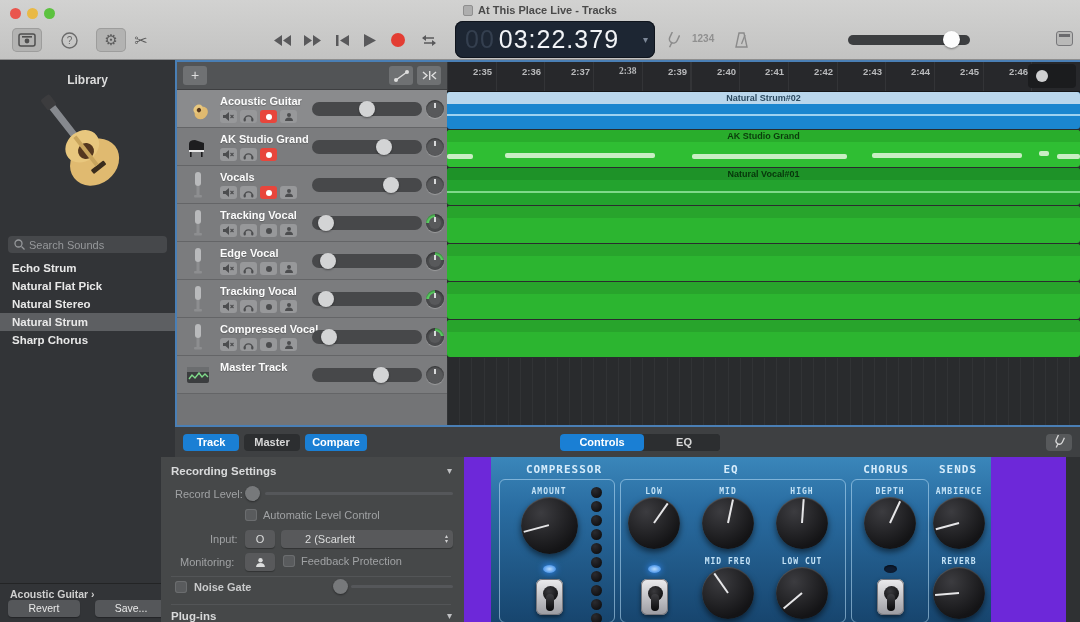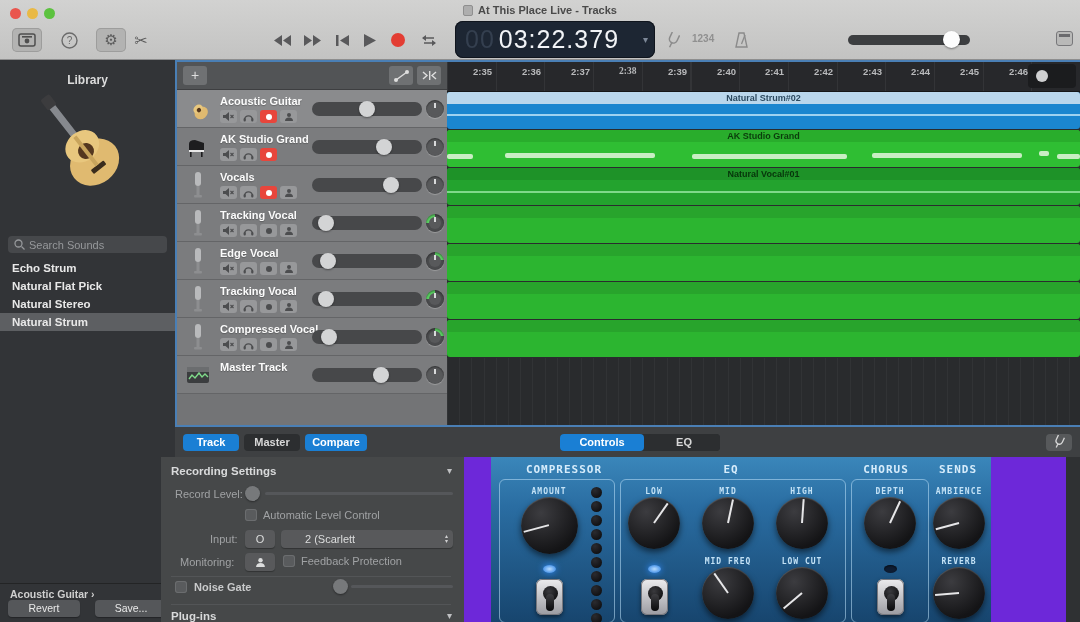--- a/index.html
+++ b/index.html
@@ -249,20 +249,21 @@
           <circle cx="4.5" cy="4.5" r="3.5" fill="none" stroke="#96989b" stroke-width="1.3"></circle>
           <path d="M7.5 7.5L10.5 10.5" stroke="#96989b" stroke-width="1.3"></path>
         </svg>
       <span>Search Sounds</span>
     </div>
     <div class="lib-list">
       <div class="lib-item">Echo Strum</div>
       <div class="lib-item">Natural Flat Pick</div>
       <div class="lib-item">Natural Stereo</div>
       <div class="lib-item sel">Natural Strum</div>
+      <div class="lib-item">Sharp Chorus</div>
     </div>
     <div class="lib-footer">
       <div class="patchname">Acoustic Guitar ›</div>
       <div class="lib-btn" style="left:8px;">Revert</div>
       <div class="lib-btn" style="left:95px;">Save...</div>
     </div>
   </div>
 
   <div class="frame">
     <div class="hdr-col">

